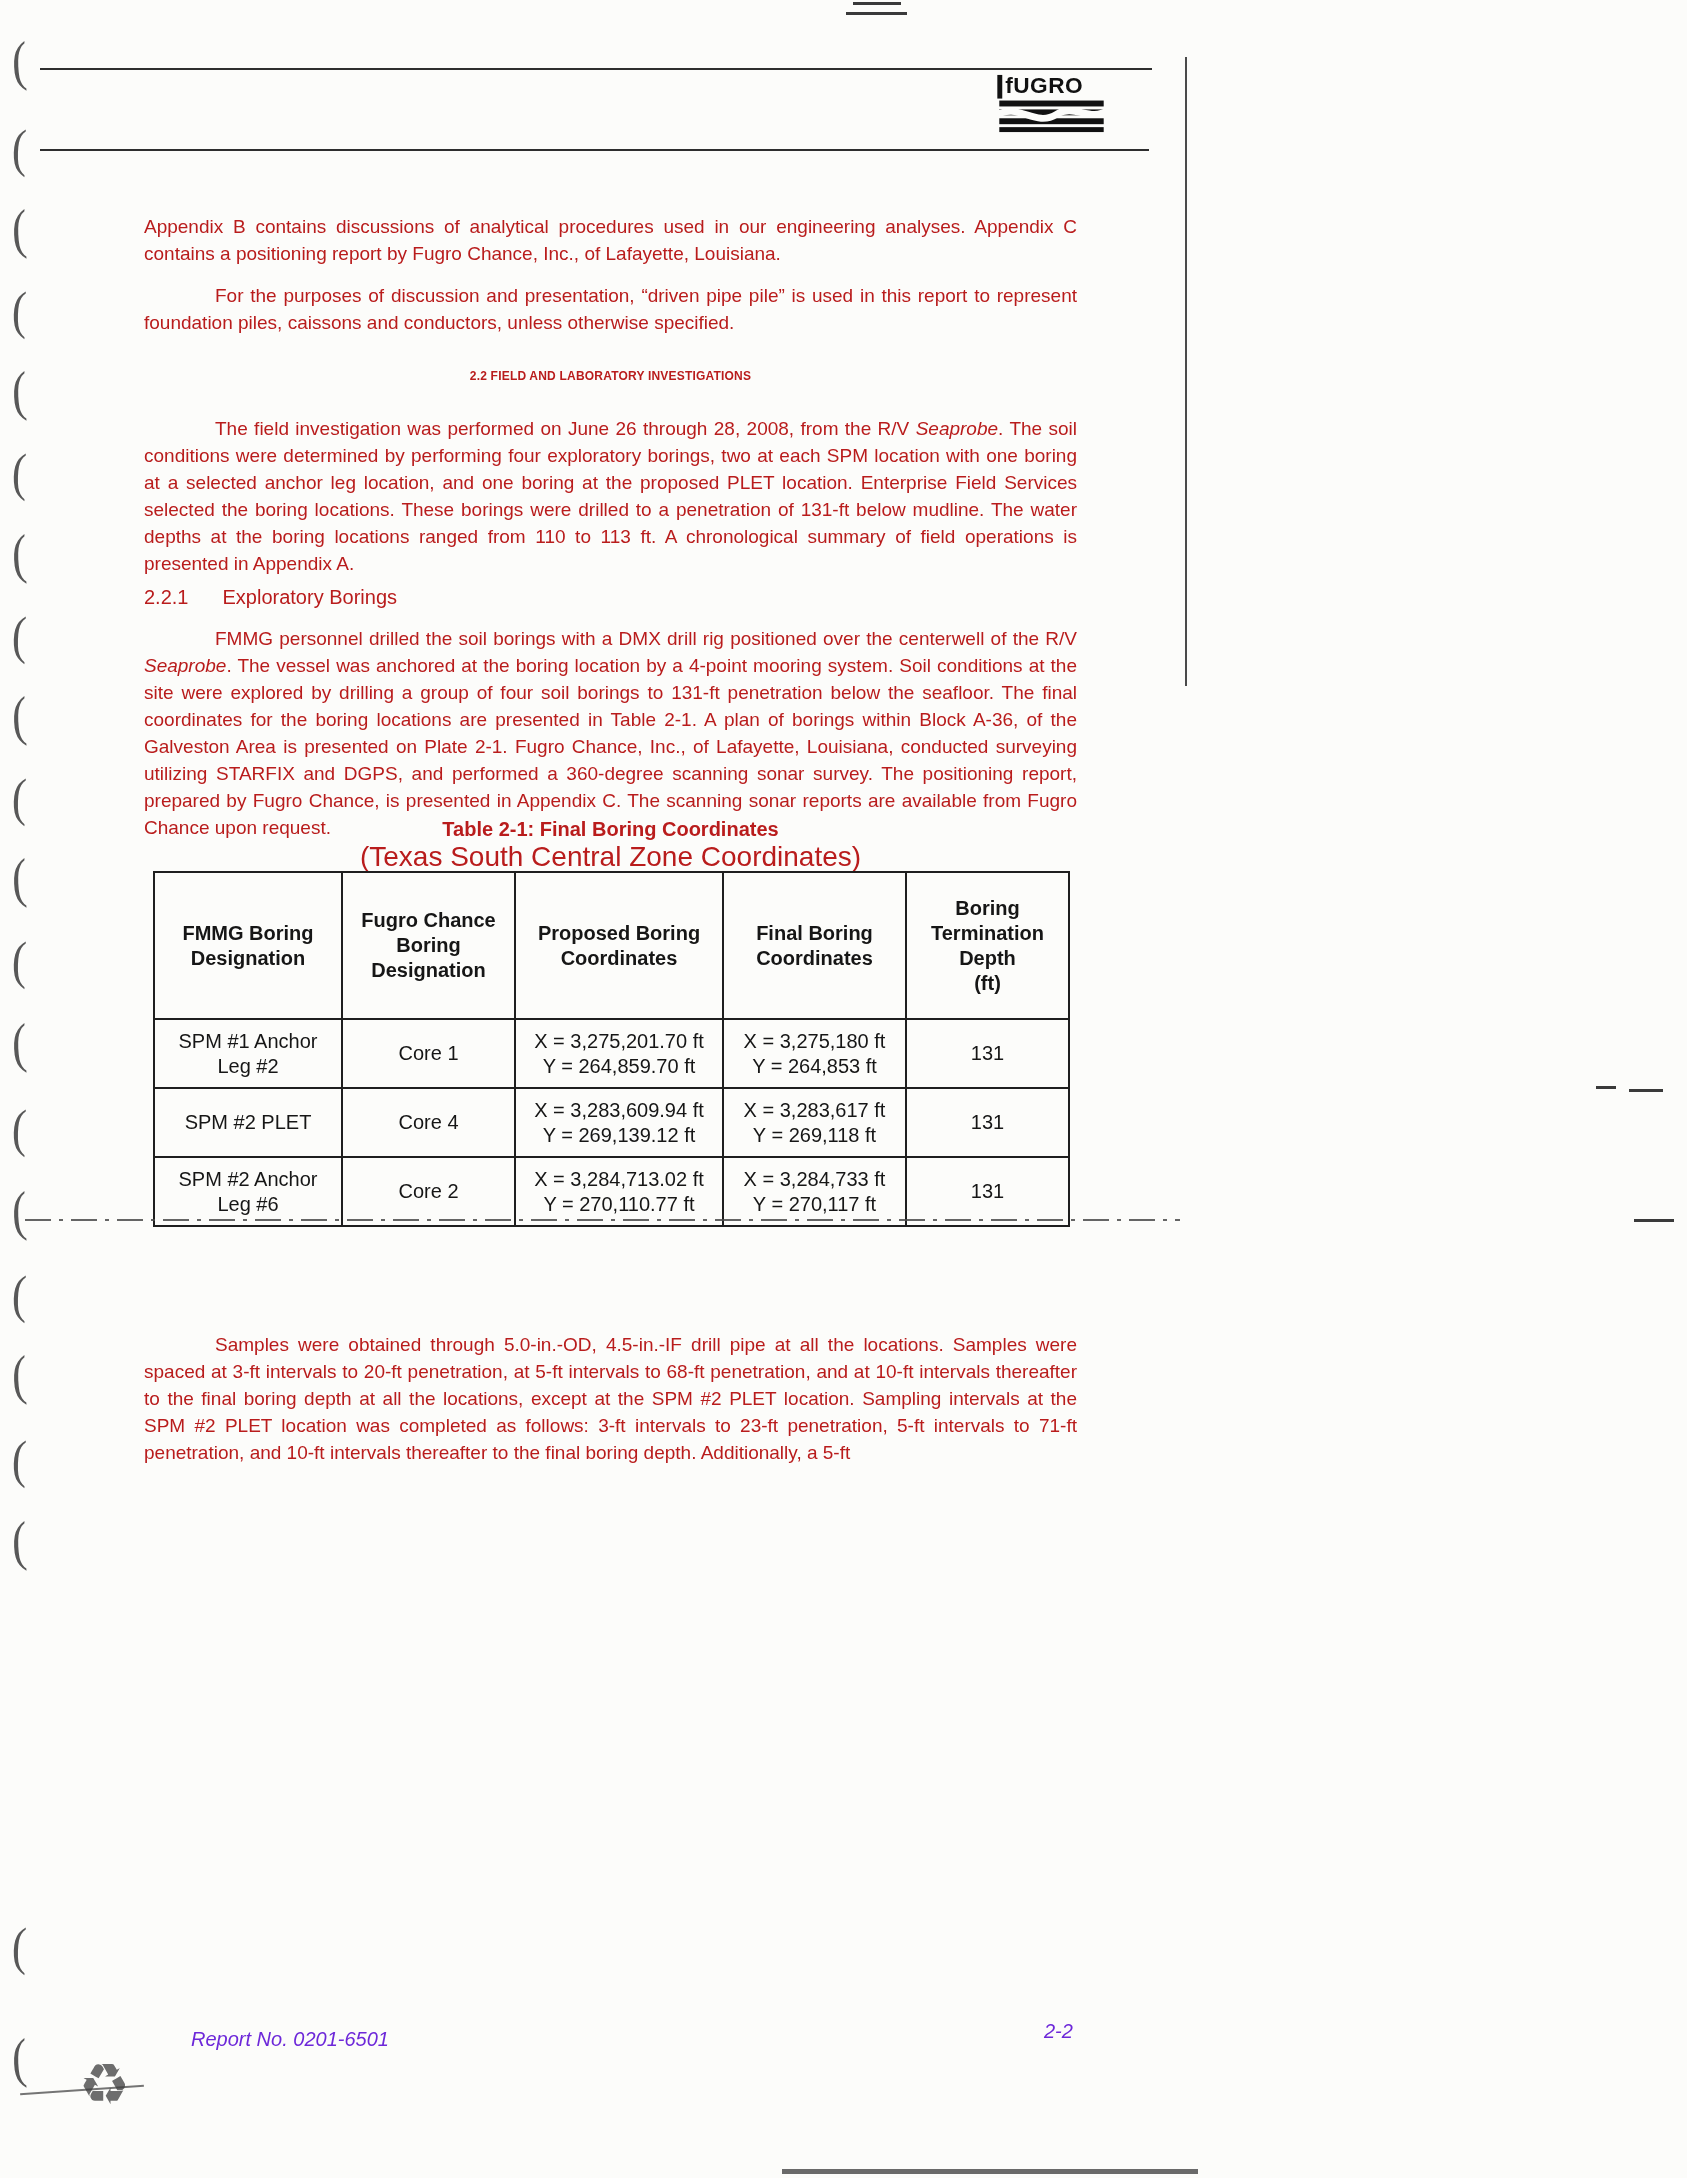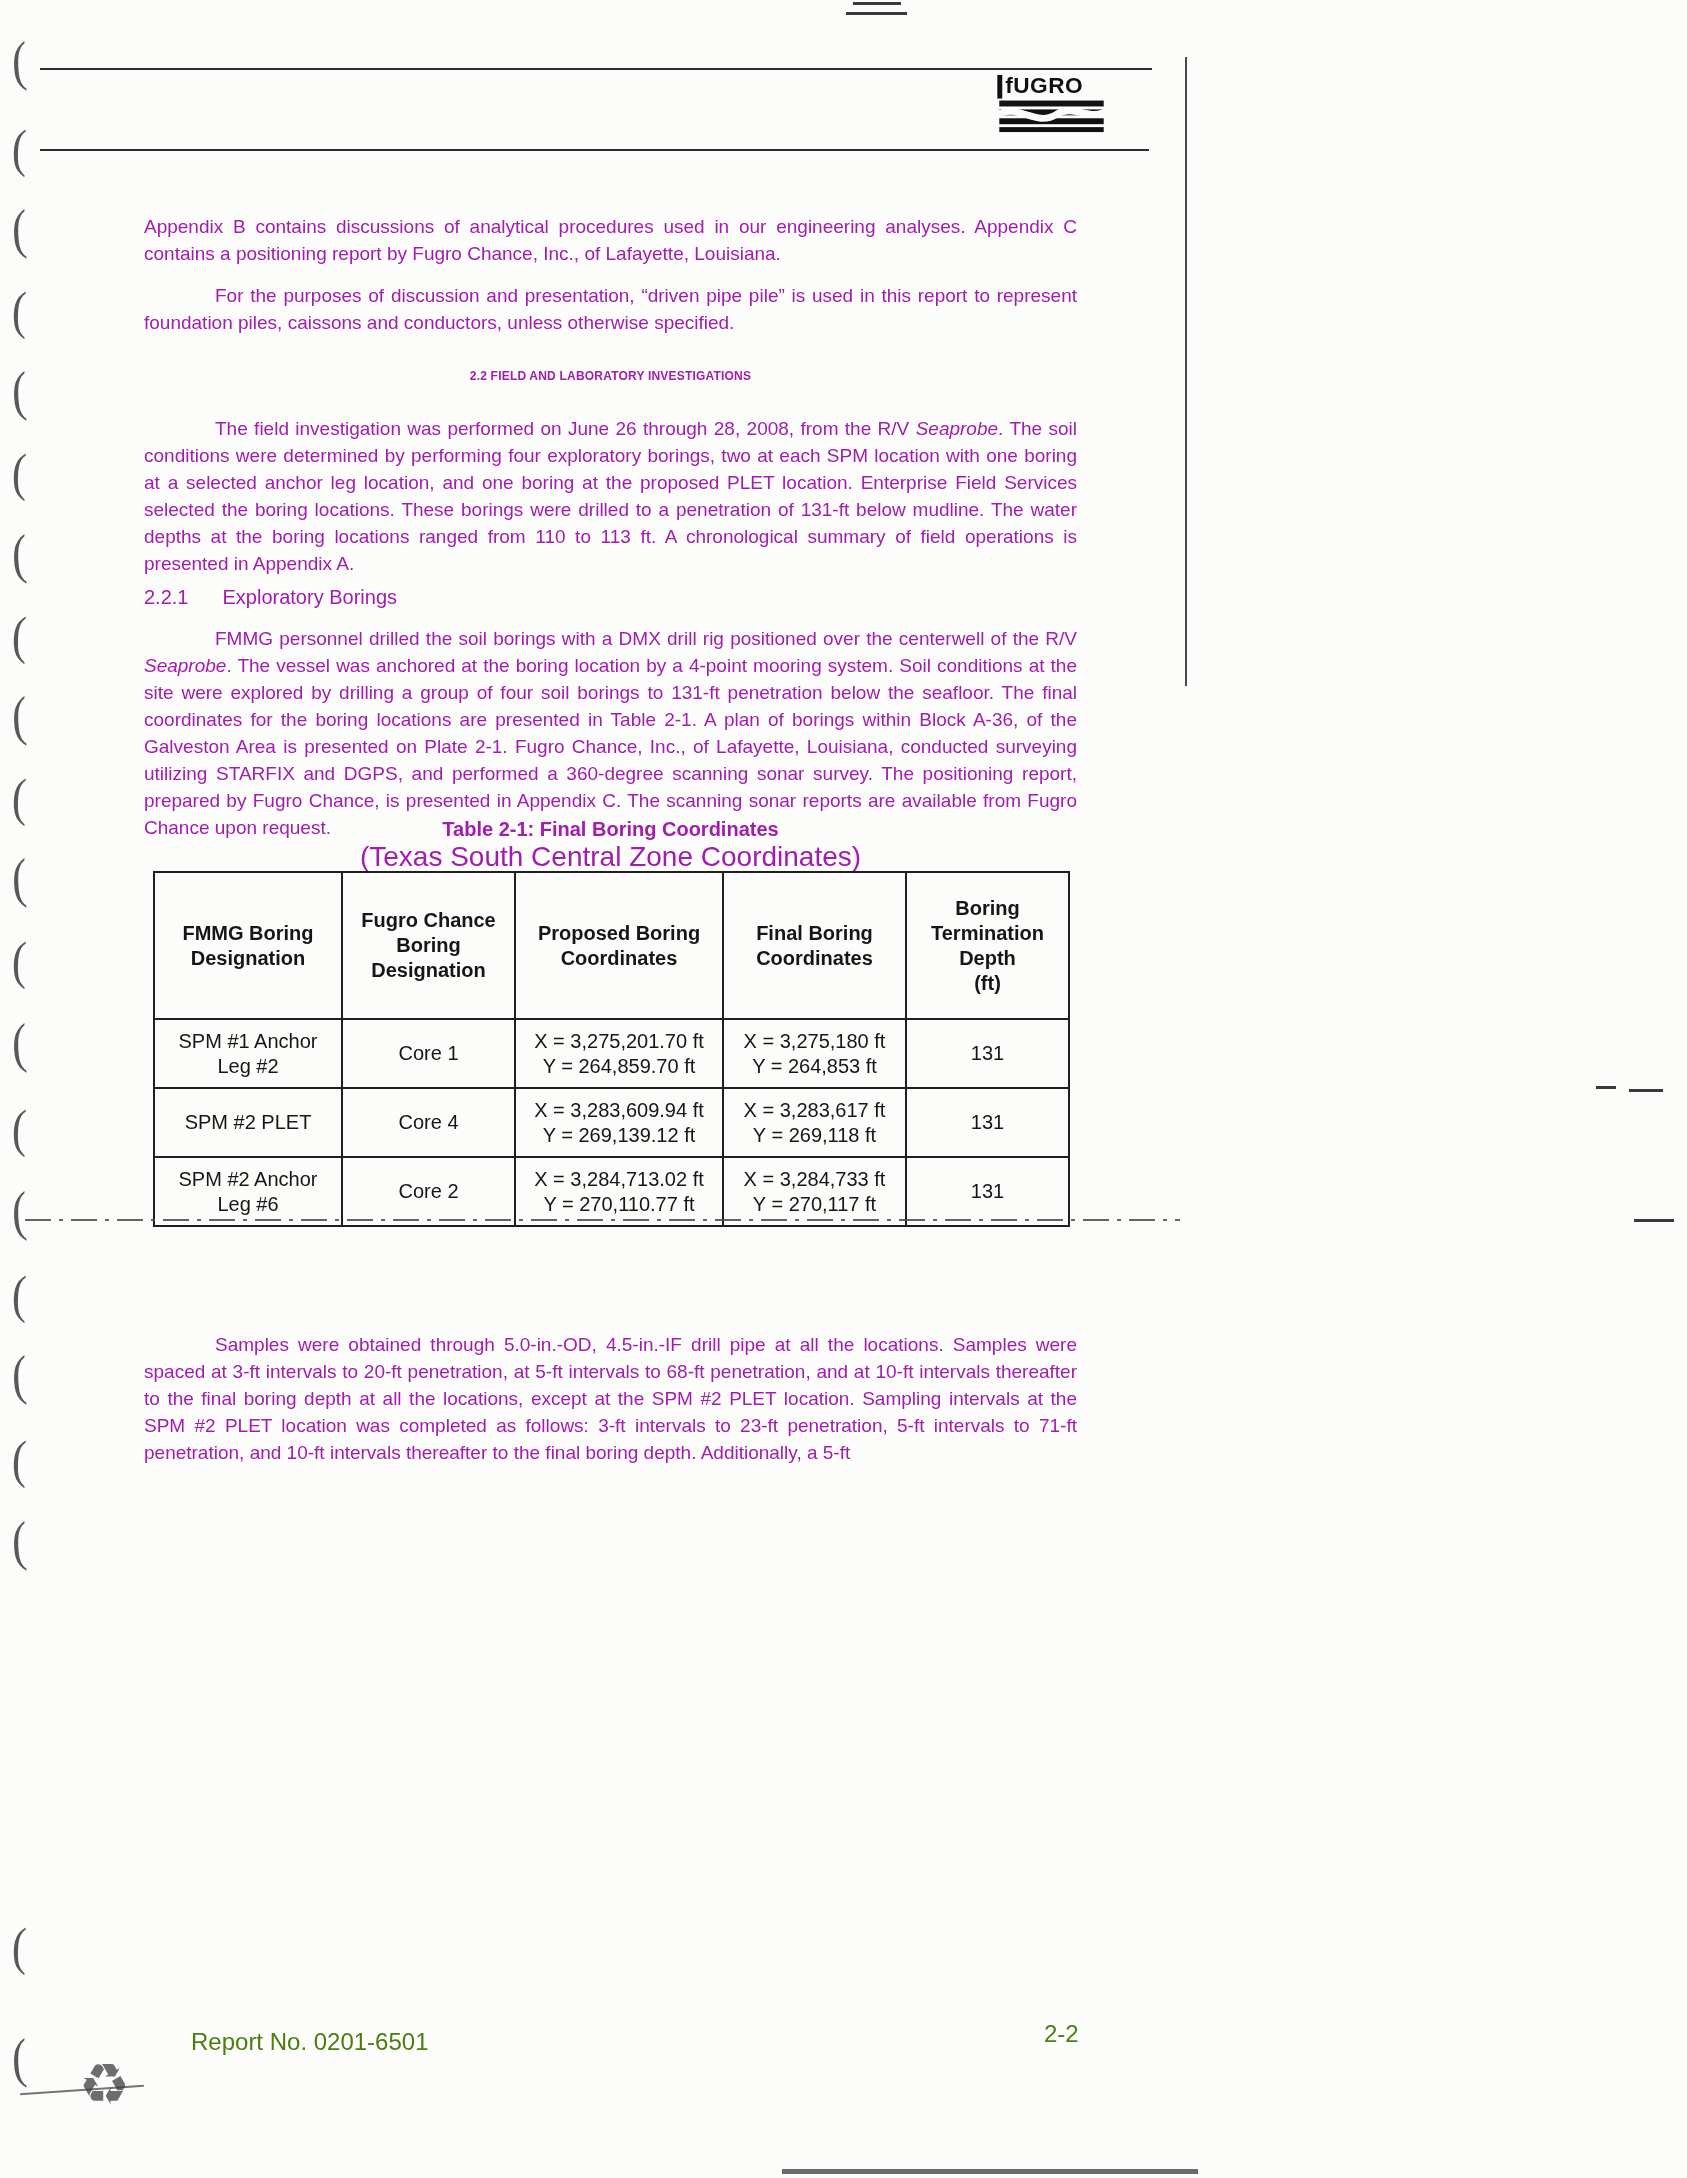--- a/index.html
+++ b/index.html
@@ -10,21 +10,21 @@
     font-family:"Liberation Sans", sans-serif;
   }
   .page {
     position:relative; width:1687px; height:2178px;
     background:#fcfcfa; color:#1c1c1c; overflow:hidden;
   }
   .rule { position:absolute; background:#2e2e2e; }
   .block {
     position:absolute; left:144px; width:933px;
     font-size:19px; line-height:27px; text-align:justify;
-    color:#a21caf;
+    color:#b91c1c;
   }
   .indent { text-indent:71px; }
   .center { text-align:center; }
   .ital { font-style:italic; }
   .h22 { font-weight:bold; font-size:12px; letter-spacing:0.2px; }
   .h221 { font-weight:normal; font-size:20px; text-align:left; }
   .h221 .num { margin-right:34px; }
   .tbl-title-line { font-weight:bold; font-size:20px; line-height:27px; }
   .tbl-sub-line { font-size:28px; line-height:27px; }
 
@@ -35,21 +35,21 @@
   }
   table.boring th, table.boring td {
     border:2px solid #1f1f1f;
     text-align:center; vertical-align:middle;
     white-space:pre-line; line-height:25px; padding:4px 6px;
   }
   table.boring th { font-weight:bold; height:147px; }
   table.boring td { height:69px; }
   col.c1{width:188px;} col.c2{width:173px;} col.c3{width:208px;} col.c4{width:183px;} col.c5{width:163px;}
 
-  .footer-text { position:absolute; font-size:24px; color:#4d7c0f; }
+  .footer-text { position:absolute; font-size:20px; color:#6d28d9;font-style:italic; }
 
   
   .margin-mark {
     position:absolute; left:12px; font-size:44px; color:#3c3c3c;
     font-family:"Liberation Serif", serif; line-height:44px;
     transform:scaleY(1.25) rotate(-3deg); opacity:.85;
   }
   .margin-mark:nth-child(even){ transform:scaleY(1.2) rotate(2deg); }
   .dashline {
     position:absolute; height:2px; opacity:.85;

